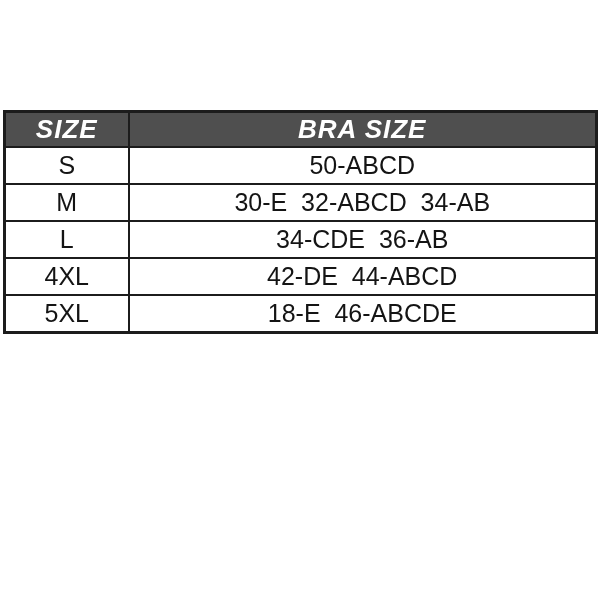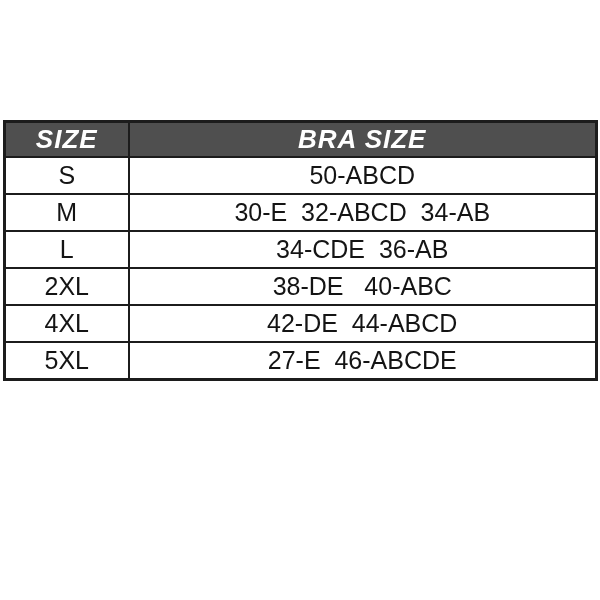--- a/index.html
+++ b/index.html
@@ -16,21 +16,20 @@
     overflow: hidden;
   }
   table.size-table {
     position: absolute;
     left: 3px;
     top: 110px;
     width: 592px;
     border-collapse: collapse;
     table-layout: fixed;
     border: 3px solid #1c1c1c;
-    margin-top: 10px;
   }
   .size-table th,
   .size-table td {
     border: 2px solid #1c1c1c;
     text-align: center;
     vertical-align: middle;
     white-space: pre;
     padding: 0;
     overflow: hidden;
   }
@@ -74,26 +73,22 @@
       </tr>
       <tr>
         <td>M</td>
         <td>30-E  32-ABCD  34-AB</td>
       </tr>
       <tr>
         <td>L</td>
         <td>34-CDE  36-AB</td>
       </tr>
       <tr>
-        <td>2XL</td>
-        <td>38-DE   40-ABC</td>
-      </tr>
-      <tr>
         <td>4XL</td>
         <td>42-DE  44-ABCD</td>
       </tr>
       <tr>
         <td>5XL</td>
-        <td>27-E  46-ABCDE</td>
+        <td>18-E  46-ABCDE</td>
       </tr>
     </tbody>
   </table>
 </div>
 
 </body></html>

